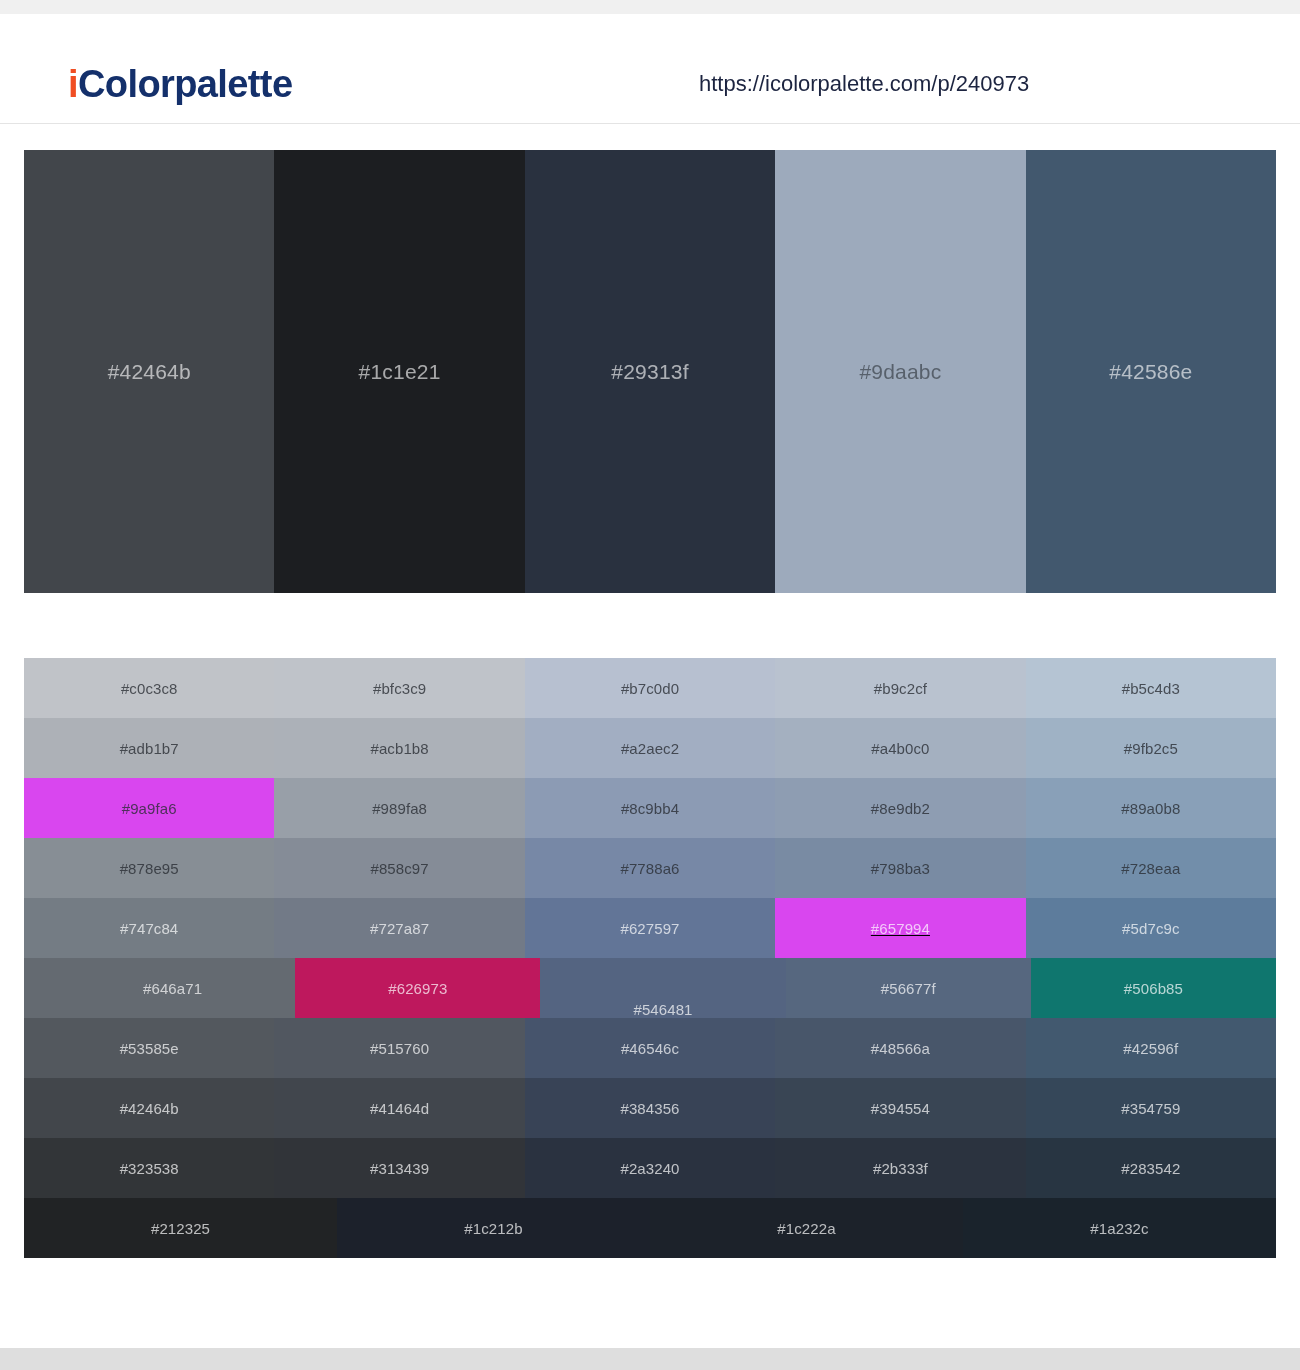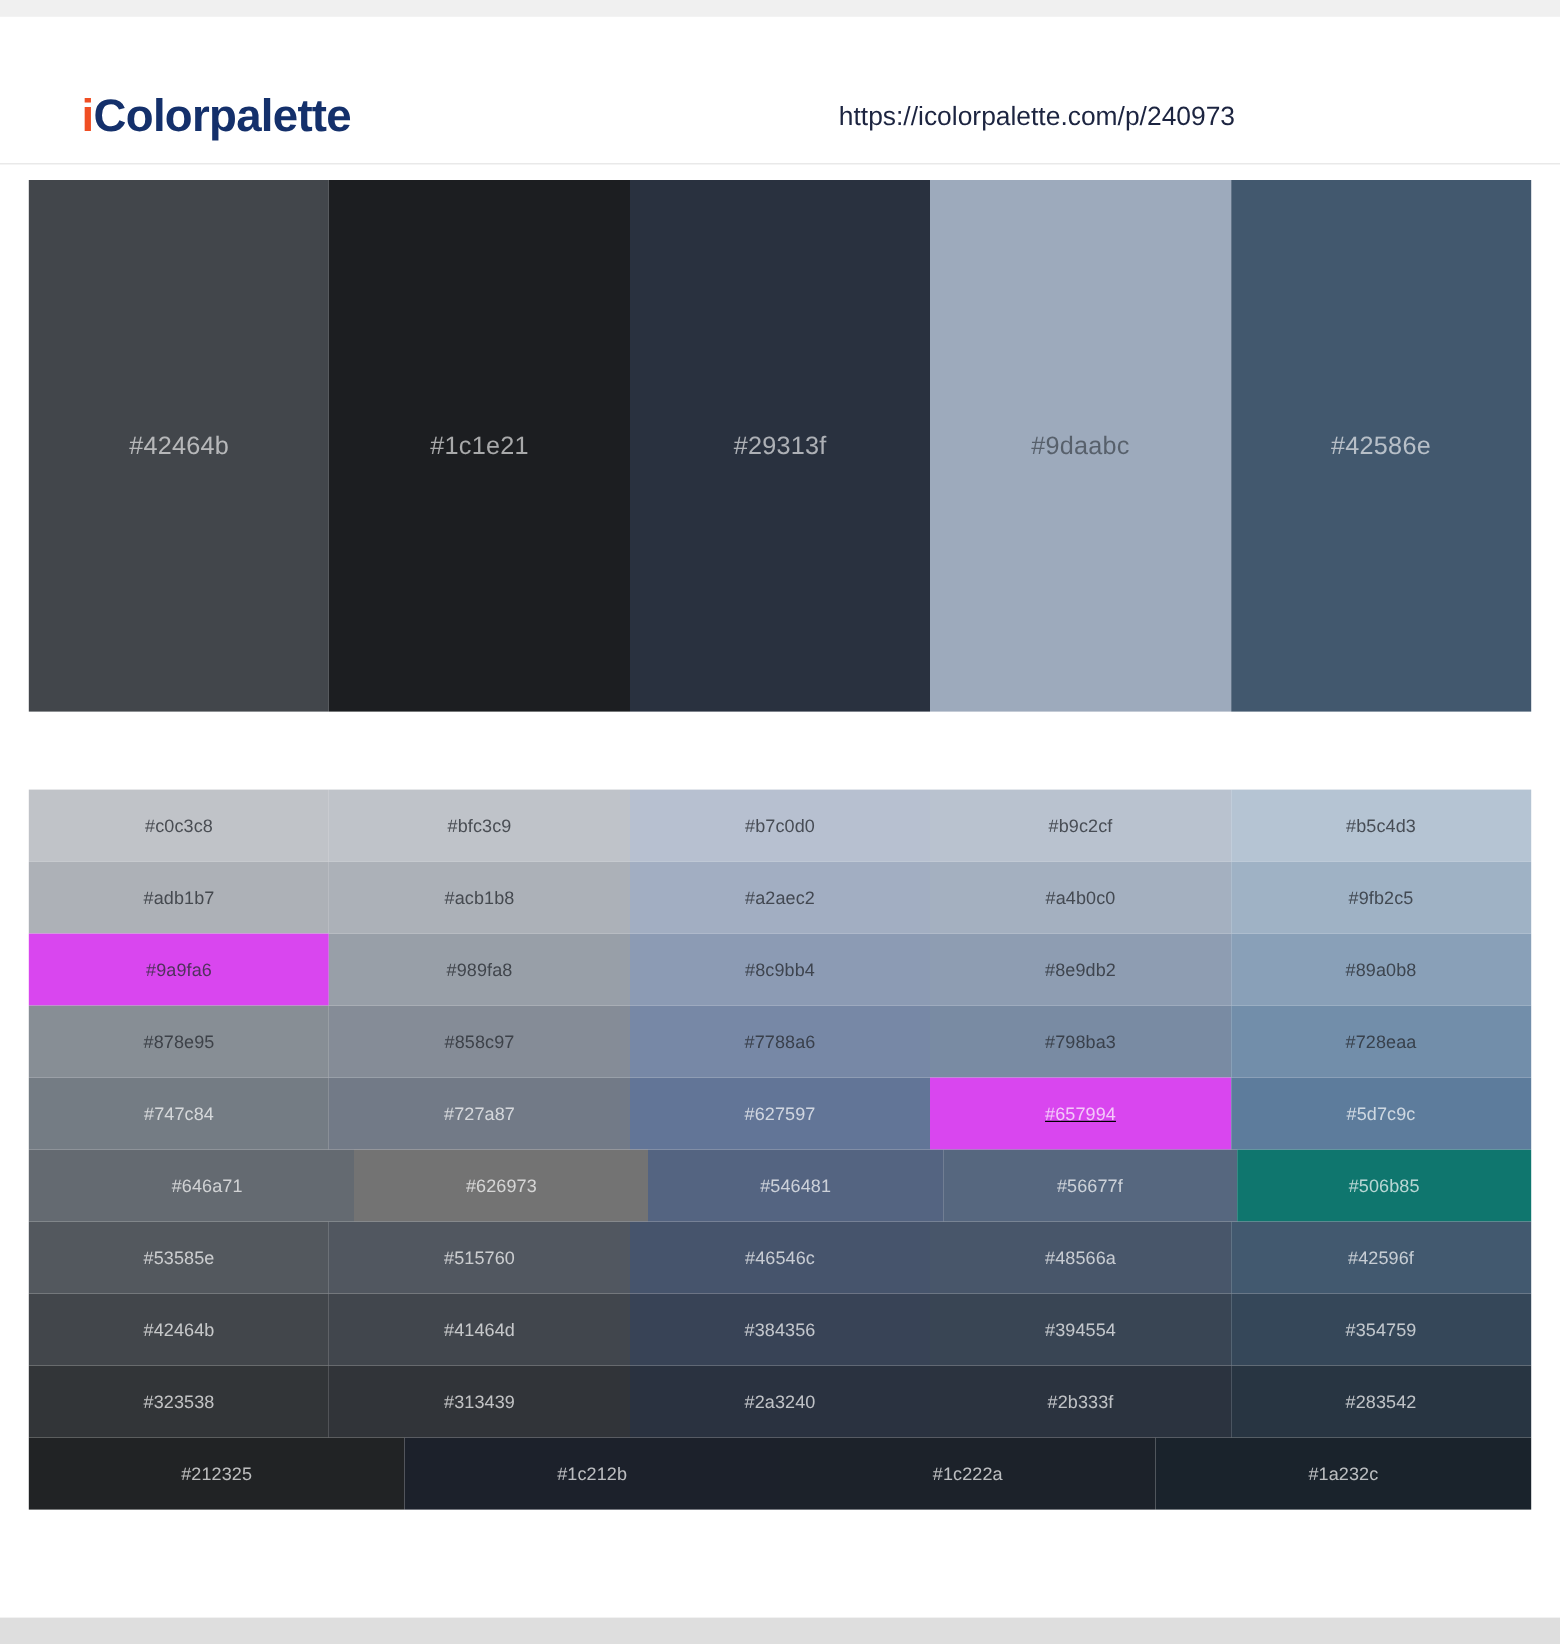--- a/index.html
+++ b/index.html
@@ -24,21 +24,21 @@
     position: absolute;
     top: 0; left: 0;
     width: 1300px;
     height: 14px;
     background: #f0f0f0;
   }
 
   
   .header {
     position: absolute;
-    top: 32px; left: 0;
+    top: 19px; left: 0;
     width: 1300px;
     height: 105px;
     background: #ffffff;
     border-bottom: 1px solid #e4e4e4;
   }
 
   .logo {
     position: absolute;
     left: 68px;
     top: 46px;
@@ -240,24 +240,24 @@
           <span class="shade-label">#657994</span>
         </div>
         <div class="shade-cell" style="background: rgb(93, 124, 156);">
           <span class="shade-label">#5d7c9c</span>
         </div>
       </div>
       <div class="shade-row">
         <div class="shade-cell" style="background: rgb(100, 106, 113); padding-left: 26px;">
           <span class="shade-label">#646a71</span>
         </div>
-        <div class="shade-cell" style="background: #737373; text-align: right;">
+        <div class="shade-cell" style="background: #be185d; text-align: right;">
           <span class="shade-label">#626973</span>
         </div>
-        <div class="shade-cell" style="background: rgb(84, 100, 129);">
+        <div class="shade-cell" style="background: rgb(84, 100, 129); align-items: flex-end;">
           <span class="shade-label">#546481</span>
         </div>
         <div class="shade-cell" style="background: rgb(86, 103, 127);">
           <span class="shade-label">#56677f</span>
         </div>
         <div class="shade-cell" style="background: #0f766e;">
           <span class="shade-label">#506b85</span>
         </div>
       </div>
       <div class="shade-row">

